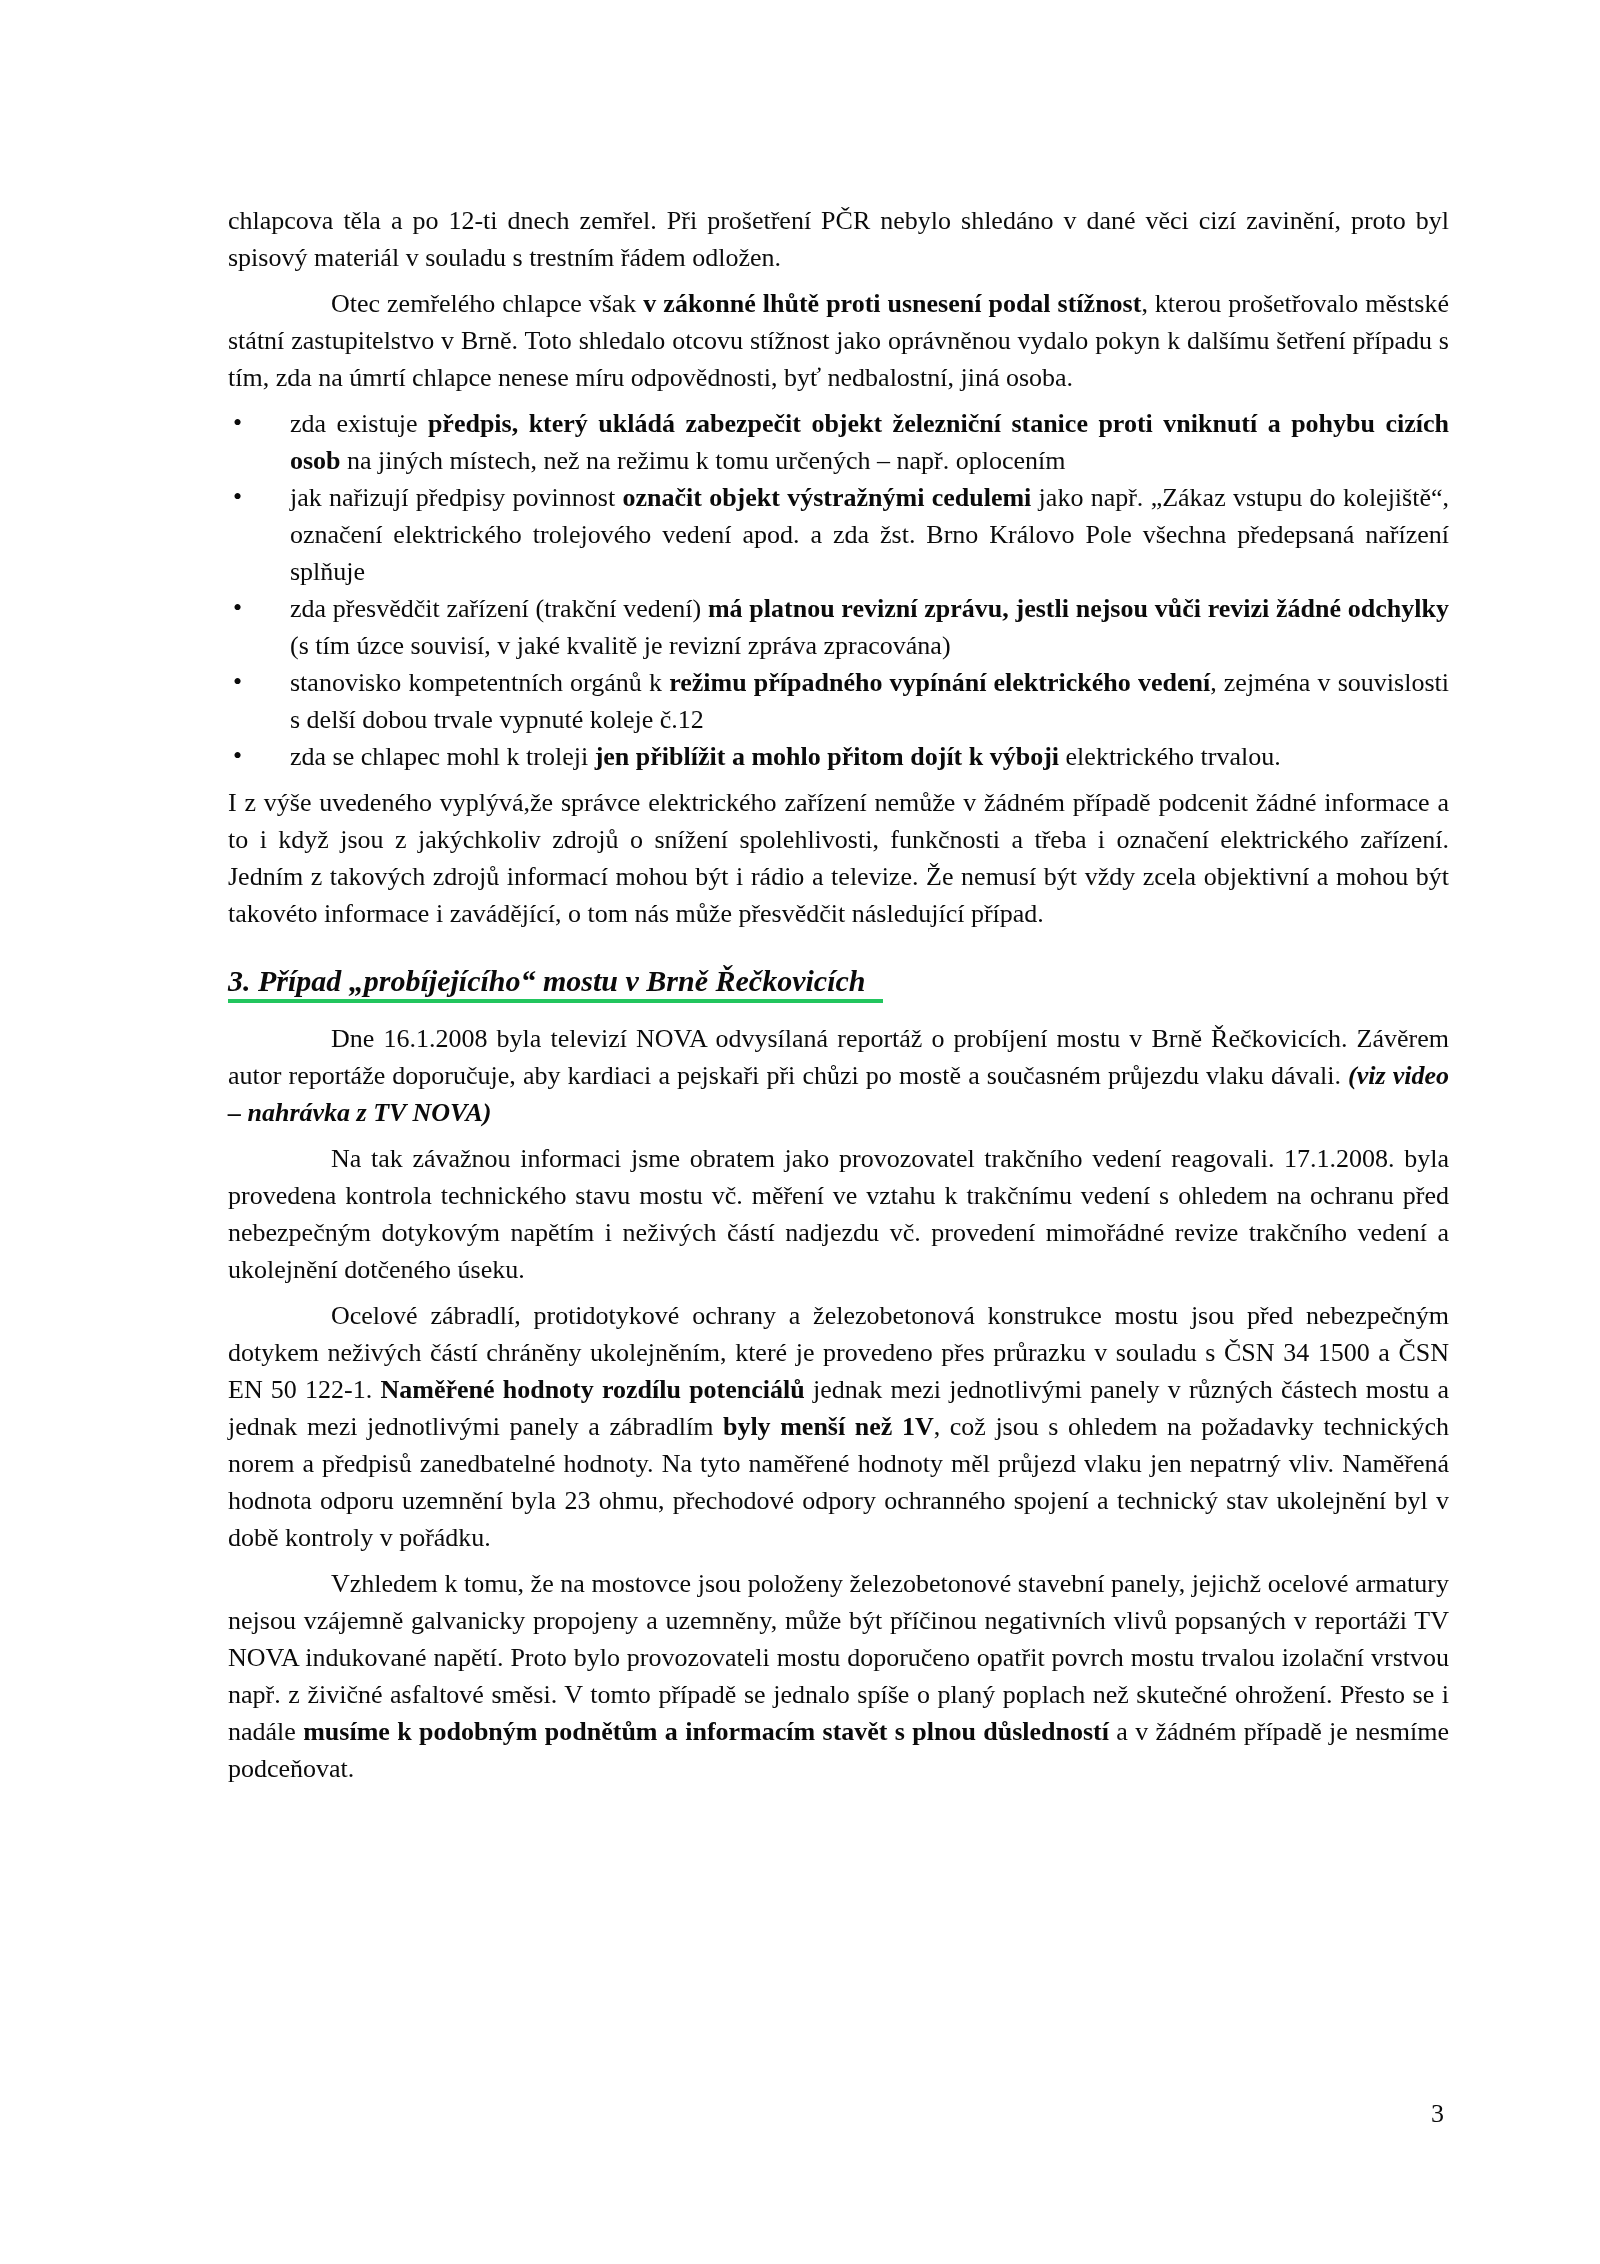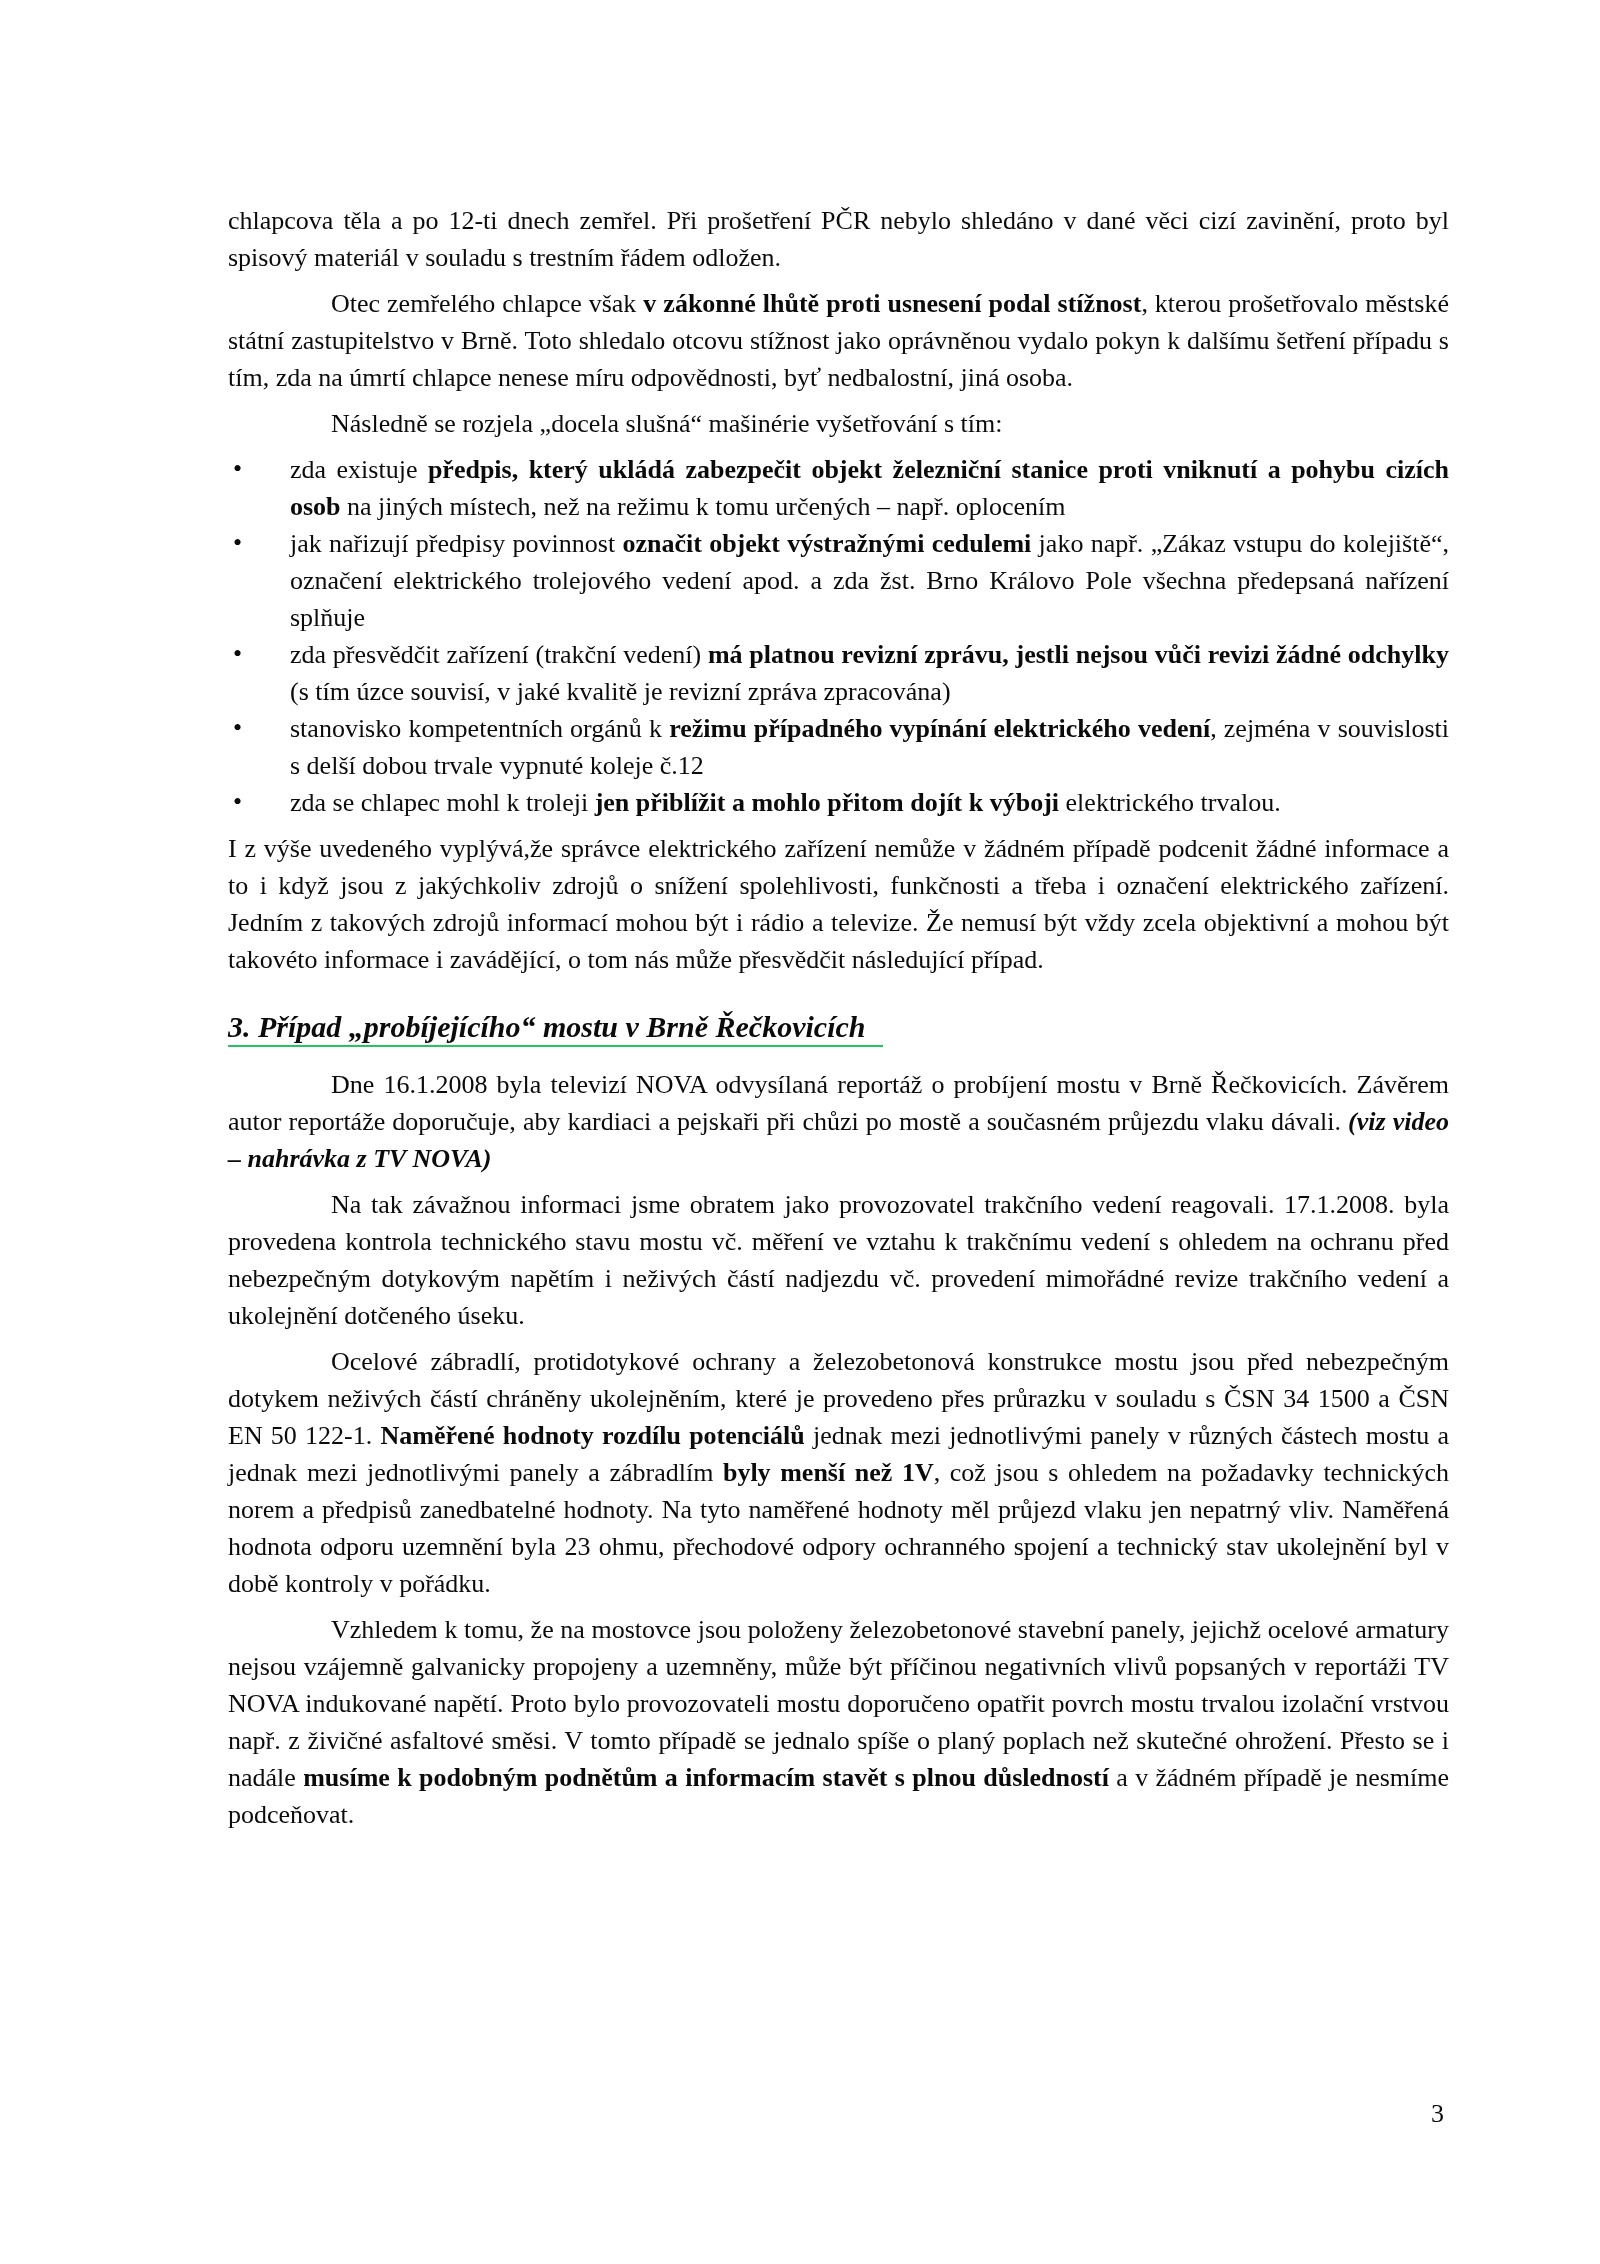--- a/index.html
+++ b/index.html
@@ -36,21 +36,21 @@
   }
   .doc h2.section {
     margin: 27px 0 17px 0;
     font-size: 30px;
     line-height: 44px;
     font-weight: bold;
     font-style: italic;
     text-align: left;
   }
   .doc h2.section .headline {
-    border-bottom: 2px solid #22c55e;
+    border-bottom: 4px solid #22c55e;
     padding-right: 18px;
     padding-bottom: 2px;
   }
   .doc ul.bullets {
     list-style: none;
     margin: 0 0 9px 0;
     padding: 0;
   }
   .doc ul.bullets li {
     position: relative;
@@ -73,21 +73,20 @@
     line-height: 37px;
   }
 </style>
 </head>
 <body>
 
 <div class="page">
   <div class="doc">
       <p><span>chlapcova těla a po 12-ti dnech zemřel. Při prošetření PČR nebylo shledáno v dané věci cizí zavinění, proto byl spisový materiál v souladu s trestním řádem odložen.</span></p>
       <p class="indent"><span>Otec zemřelého chlapce však </span><span class="seg-b">v zákonné lhůtě proti usnesení podal stížnost</span><span>, kterou prošetřovalo městské státní zastupitelstvo v Brně. Toto shledalo otcovu stížnost jako oprávněnou vydalo pokyn k dalšímu šetření případu s tím, zda na úmrtí chlapce nenese míru odpovědnosti, byť nedbalostní, jiná osoba.</span></p>
-      <p class="indent"><span>Následně se rozjela „docela slušná“ mašinérie vyšetřování s tím:</span></p>
       <ul class="bullets">
         <li><span class="marker">•</span><span>zda existuje </span><span class="seg-b">předpis, který ukládá zabezpečit objekt železniční stanice proti vniknutí a pohybu cizích osob</span><span> na jiných místech, než na režimu k tomu určených – např. oplocením</span></li>
         <li><span class="marker">•</span><span>jak nařizují předpisy povinnost </span><span class="seg-b">označit objekt výstražnými cedulemi</span><span> jako např. „Zákaz vstupu do kolejiště“, označení elektrického trolejového vedení apod. a zda žst. Brno Královo Pole všechna předepsaná nařízení splňuje</span></li>
         <li><span class="marker">•</span><span>zda přesvědčit zařízení (trakční vedení) </span><span class="seg-b">má platnou revizní zprávu, jestli nejsou vůči revizi žádné odchylky</span><span> (s tím úzce souvisí, v jaké kvalitě je revizní zpráva zpracována)</span></li>
         <li><span class="marker">•</span><span>stanovisko kompetentních orgánů k </span><span class="seg-b">režimu případného vypínání elektrického vedení</span><span>, zejména v souvislosti s delší dobou trvale vypnuté koleje č.12</span></li>
         <li><span class="marker">•</span><span>zda se chlapec mohl k troleji </span><span class="seg-b">jen přiblížit a mohlo přitom dojít k výboji</span><span> elektrického trvalou.</span></li>
       </ul>
       <p><span>I z výše uvedeného vyplývá,že správce elektrického zařízení nemůže v žádném případě podcenit žádné informace a to i když jsou z jakýchkoliv zdrojů o snížení spolehlivosti, funkčnosti a třeba i označení elektrického zařízení. Jedním z takových zdrojů informací mohou být i rádio a televize. Že nemusí být vždy zcela objektivní a mohou být takovéto informace i zavádějící, o tom nás může přesvědčit následující případ.</span></p>
       <h2 class="section"><span class="headline"><span class="seg-b seg-i">3. Případ „probíjejícího“ mostu v Brně Řečkovicích</span></span></h2>
       <p class="indent"><span>Dne 16.1.2008 byla televizí NOVA odvysílaná reportáž o probíjení mostu v Brně Řečkovicích. Závěrem autor reportáže doporučuje, aby kardiaci a pejskaři při chůzi po mostě a současném průjezdu vlaku dávali. </span><span class="seg-b seg-i">(viz video – nahrávka z TV NOVA)</span></p>

